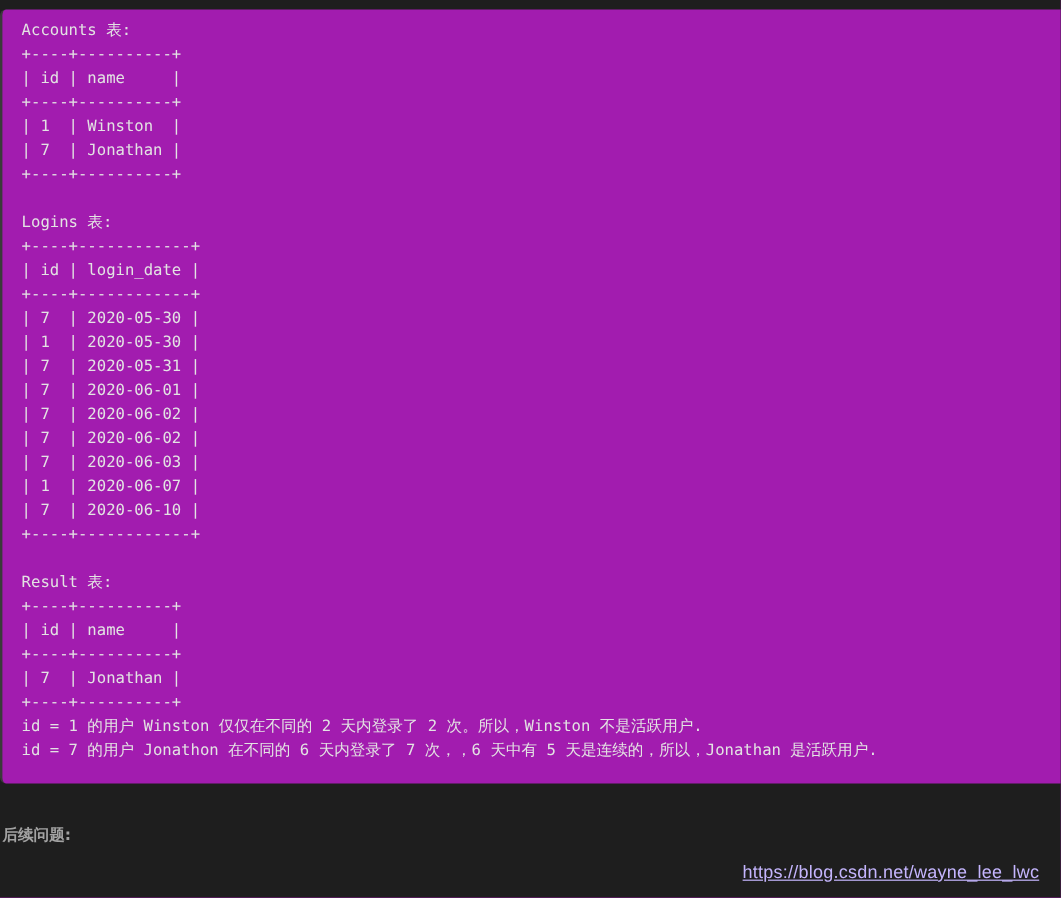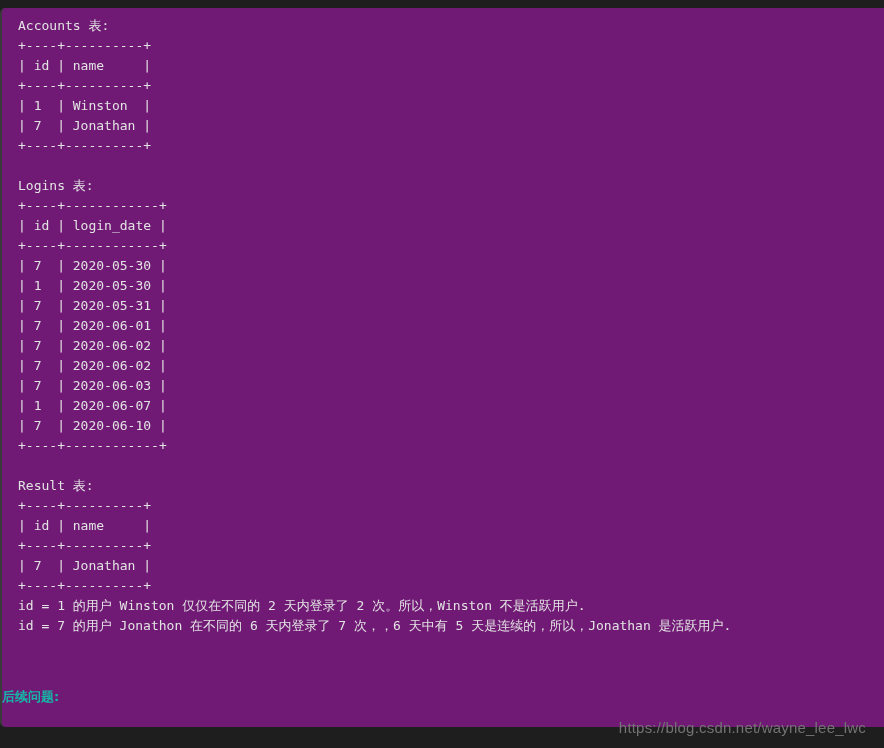--- a/index.html
+++ b/index.html
@@ -14,22 +14,22 @@
     overflow: hidden;
     position: relative;
   }
 
   
   #code-block {
     position: absolute;
     left: 0;
     top: 8px;
     width: 884px;
-    height: 719px;
-    background: #701a75;
+    height: 645px;
+    background: #a21caf;
     border-top-left-radius: 5px;
     border-bottom-left-radius: 5px;
     box-sizing: border-box;
     border-left: 2px solid #3a3a3a;
     overflow: hidden;
   }
   #code-pre {
     margin: 0;
     padding: 8px 0 0 16px;
     font-family: "DejaVu Sans Mono", "Liberation Mono", monospace;
@@ -50,21 +50,21 @@
   
   #followup {
     position: absolute;
     left: 0;
     top: 688px;
     width: 884px;
   }
   .fu-heading {
     font-size: 13px;
     font-weight: bold;
-    color: #14b8a6;
+    color: #a3a3a3;
     line-height: 17px;
     padding-left: 2px;
     font-family: "DejaVu Sans", sans-serif;
   }
   .fu-body {
     font-size: 13px;
     color: #cfcfcf;
     line-height: 20px;
     padding-left: 2px;
     padding-top: 2px;
@@ -80,23 +80,24 @@
     border-radius: 2px;
     margin: 0 2px;
   }
 
   
   #watermark {
     position: absolute;
     right: 18px;
     bottom: 12px;
     font-size: 15px;
-    color: #737373;
+    color: #c4b5fd;
     font-family: "Liberation Sans", sans-serif;
     letter-spacing: 0.2px;
+    text-decoration: underline;
   }
 </style>
 </head>
 <body>
 
 <div id="code-block">
   <pre id="code-pre"><span class="code-line">Accounts 表:</span><span class="code-line">+----+----------+</span><span class="code-line">| id | name     |</span><span class="code-line">+----+----------+</span><span class="code-line">| 1  | Winston  |</span><span class="code-line">| 7  | Jonathan |</span><span class="code-line">+----+----------+</span><span class="code-line blank"></span><span class="code-line">Logins 表:</span><span class="code-line">+----+------------+</span><span class="code-line">| id | login_date |</span><span class="code-line">+----+------------+</span><span class="code-line">| 7  | 2020-05-30 |</span><span class="code-line">| 1  | 2020-05-30 |</span><span class="code-line">| 7  | 2020-05-31 |</span><span class="code-line">| 7  | 2020-06-01 |</span><span class="code-line">| 7  | 2020-06-02 |</span><span class="code-line">| 7  | 2020-06-02 |</span><span class="code-line">| 7  | 2020-06-03 |</span><span class="code-line">| 1  | 2020-06-07 |</span><span class="code-line">| 7  | 2020-06-10 |</span><span class="code-line">+----+------------+</span><span class="code-line blank"></span><span class="code-line">Result 表:</span><span class="code-line">+----+----------+</span><span class="code-line">| id | name     |</span><span class="code-line">+----+----------+</span><span class="code-line">| 7  | Jonathan |</span><span class="code-line">+----+----------+</span><span class="code-line">id = 1 的用户 Winston 仅仅在不同的 2 天内登录了 2 次。所以，Winston 不是活跃用户.</span><span class="code-line">id = 7 的用户 Jonathon 在不同的 6 天内登录了 7 次，，6 天中有 5 天是连续的，所以，Jonathan 是活跃用户.</span></pre>
 </div>
 
 <div id="followup">

